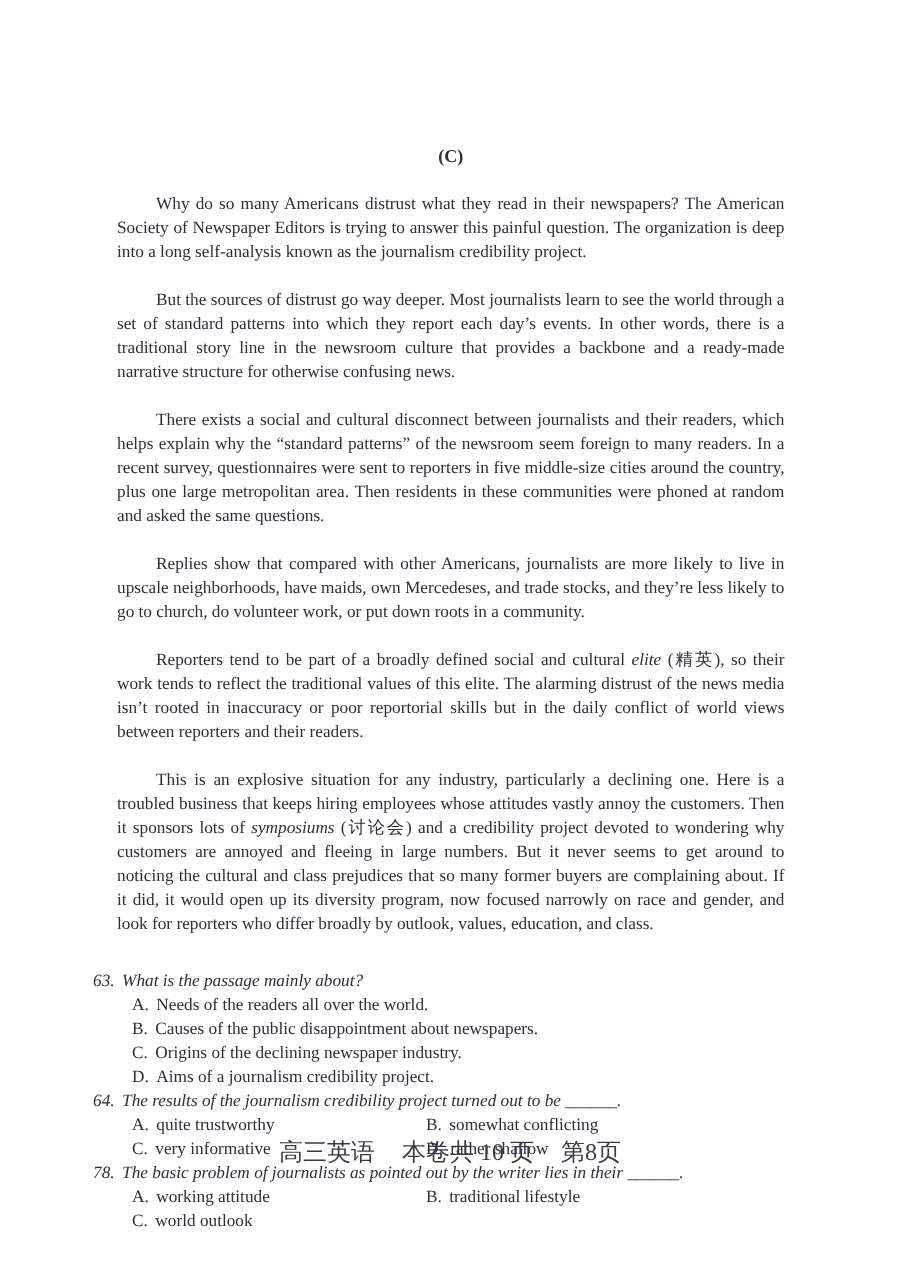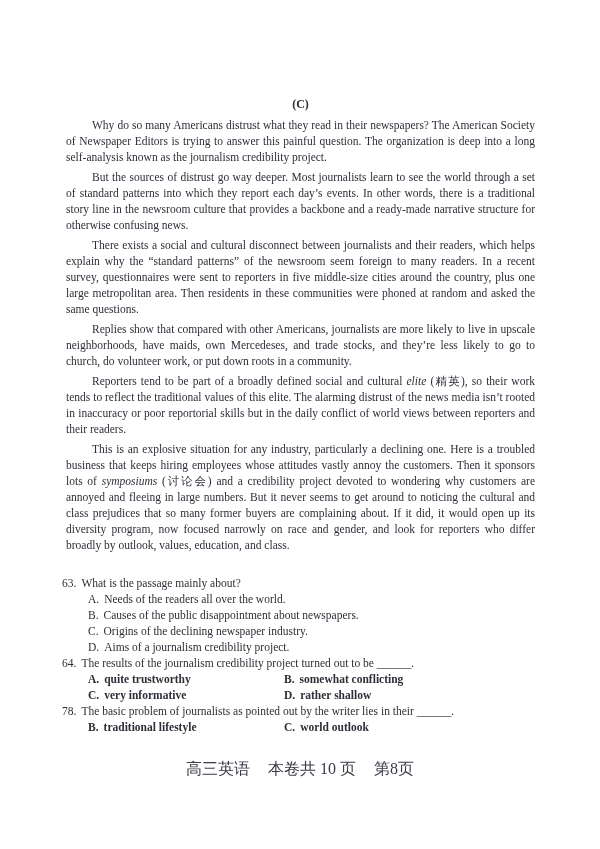--- a/index.html
+++ b/index.html
@@ -23,49 +23,49 @@
     width: 477px;
   }
   .section-label {
     text-align: center;
     font-weight: bold;
     font-size: 12px;
     line-height: 16px;
     margin-bottom: 5px;
   }
   .passage p {
-    margin: 4px;
+    margin: 16px;
     font-size: 11.5px;
     line-height: 16px;
     text-align: justify;
     text-indent: 26px;
   }
   .questions {
     margin-top: 22px;
     font-size: 11.5px;
     line-height: 16px;
   }
   .q-line {
     display: flex;
+    font-style: italic;
   }
   .q-num {
     white-space: nowrap;
     margin-right: 5px;
   }
   .options-single .option {
     padding-left: 26px;
   }
   .option-label {
     margin-right: 5px;
   }
   .options-two-col {
     display: grid;
     grid-template-columns: 196px 1fr;
     padding-left: 26px;
-    font-weight: bold;
   }
   .footer {
     position: absolute;
     left: 0;
     right: 0;
     top: 762px;
     text-align: center;
     font-size: 16px;
     line-height: 14px;
     color: #3a3a46;
@@ -118,20 +118,21 @@
           <div class="option"><span class="option-label">D.</span><span>rather shallow</span></div>
         </div>
       </div>
 
       <div class="question">
         <div class="q-line">
           <span class="q-num">78.</span>
           <span>The basic problem of journalists as pointed out by the writer lies in their ______.</span>
         </div>
         <div class="options-two-col">
+          <div class="option"><span class="option-label">A.</span><span>working attitude</span></div>
           <div class="option"><span class="option-label">B.</span><span>traditional lifestyle</span></div>
           <div class="option"><span class="option-label">C.</span><span>world outlook</span></div>
         </div>
       </div>
 
     </div>
   </div>
 
   <div class="footer">
     <span>高三英语</span><span>本卷共 10 页</span><span>第8页</span>

